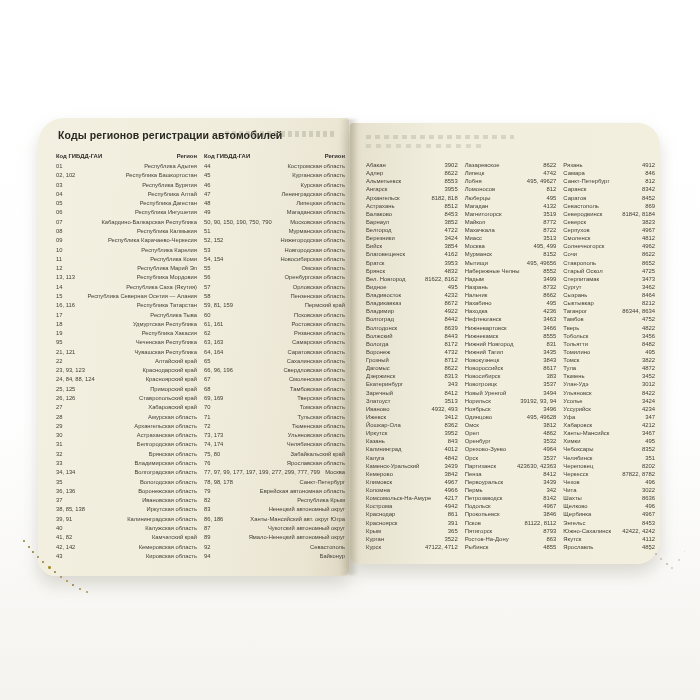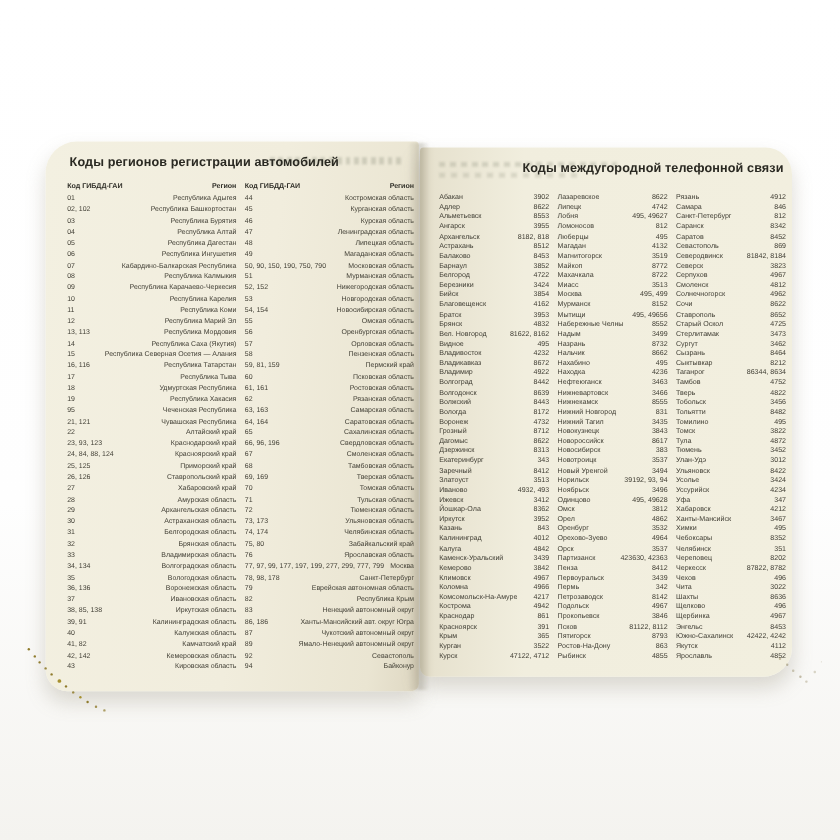--- a/index.html
+++ b/index.html
@@ -497,21 +497,20 @@
         <span class="code">94</span>
         <span class="region">Байконур</span>
       </div>
     </div>
     </div>
 </div>
 
 <div class="page page-right">
   <div class="ghost ghost-r1"></div>
   <div class="ghost ghost-r2"></div>
-  <h1 class="title rp-title">Коды междугородной телефонной связи</h1>
   <div class="rp-rows">
 
   <div class="rrow">
       <div class="pair">
         <span class="city">Абакан</span>
         <span class="pcode">3902</span>
       </div>
       <div class="pair">
         <span class="city">Лазаревское</span>
         <span class="pcode">8622</span>

